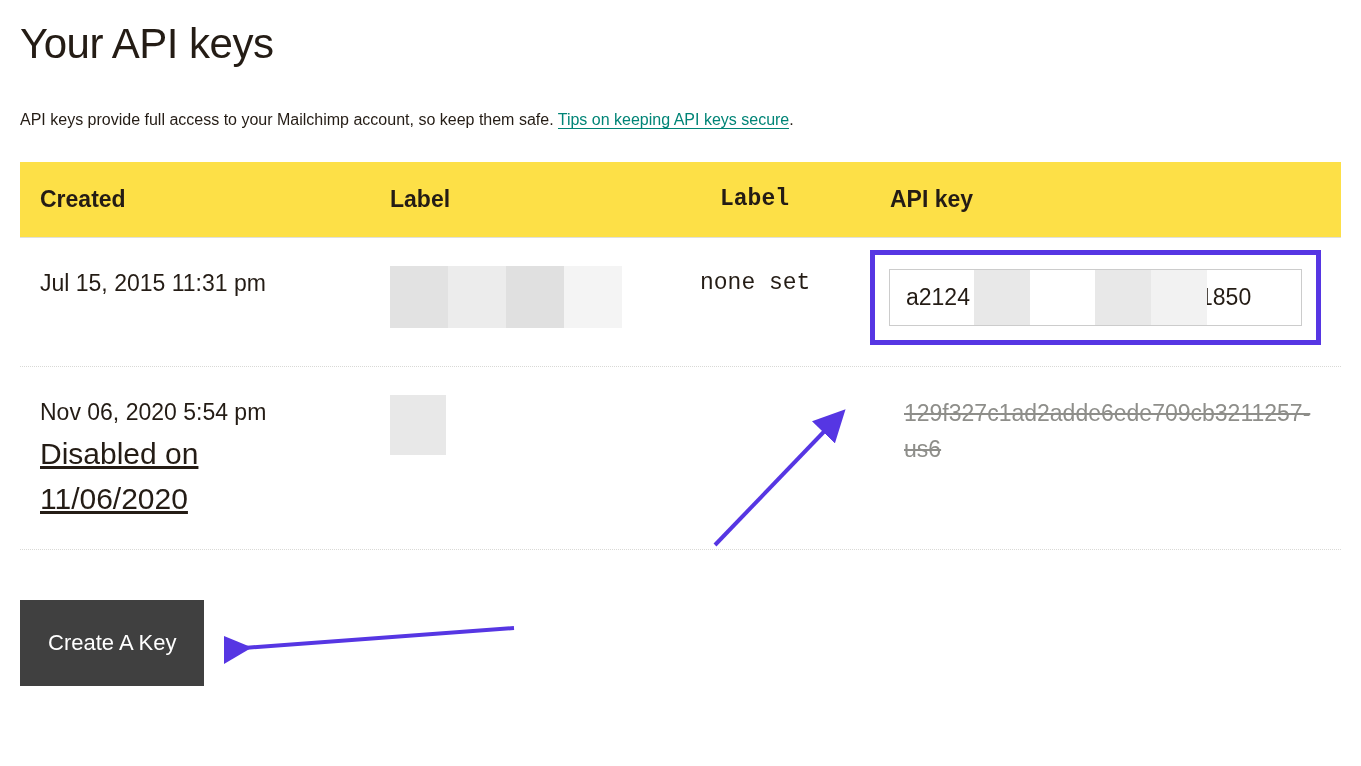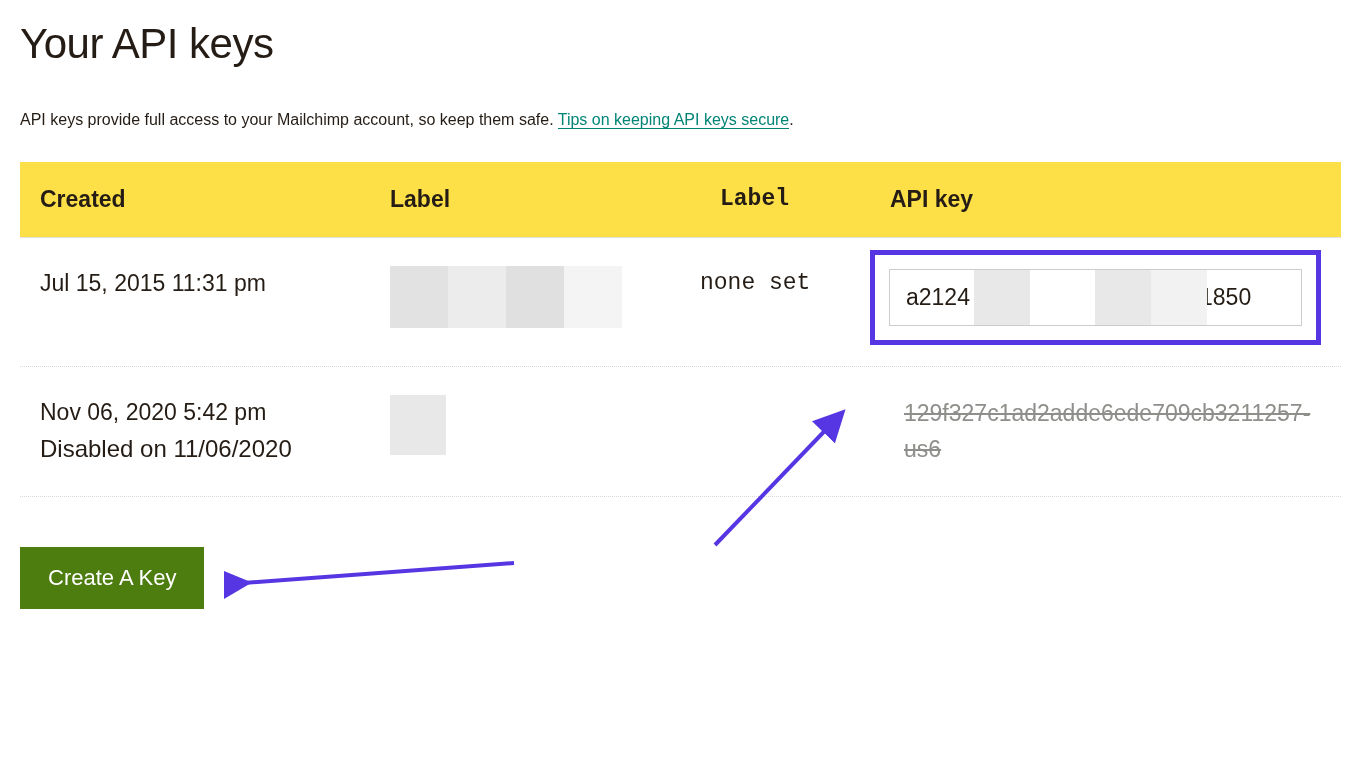--- a/index.html
+++ b/index.html
@@ -75,23 +75,24 @@
     .cell {
       font-size: 23px;
       color: #241c15;
       padding: 10px 20px;
       line-height: 1.5;
     }
     .cell-label {
       padding-left: 0;
     }
     .disabled-note {
-      font-size: 24px;
+      font-size: 30px;
       color: #241c15;
       margin-top: 2px;
+      text-decoration: underline;
     }
     .redacted-single {
       width: 56px;
       height: 60px;
       background: #e8e8e8;
       display: inline-block;
     }
     .redacted-multi {
       display: inline-flex;
     }
@@ -146,26 +147,26 @@
       padding: 10px 0 10px 0;
       margin-left: 34px;
     }
     .button-row {
       margin-top: 50px;
       display: flex;
       align-items: center;
       gap: 20px;
     }
     .create-key-btn {
-      background: #4d7c0f;
+      background: #404040;
       color: #fff;
       border: none;
       font-size: 22px;
       font-weight: 500;
-      padding: 18px 28px;
+      padding: 30px 28px;
       cursor: pointer;
       font-family: inherit;
     }
     .arrow-annotation {
       pointer-events: none;
     }
   </style>
 </head>
 <body>
 
@@ -205,21 +206,21 @@
               <span></span>
               <span></span>
             </div>
         </div>
       </div>
     </div>
   </div>
 
   <div class="table-row">
     <div class="cell col-created">
-      <div>Nov 06, 2020 5:42 pm</div>
+      <div>Nov 06, 2020 5:54 pm</div>
       <div class="disabled-note">Disabled on 11/06/2020</div>
     </div>
     <div class="cell col-user">
       <span class="redacted-single"></span>
     </div>
     <div class="cell col-label cell-label"></div>
     <div class="col-apikey">
       <div class="apikey-disabled">129f327c1ad2adde6ede709cb3211257-us6</div>
     </div>
   </div>

